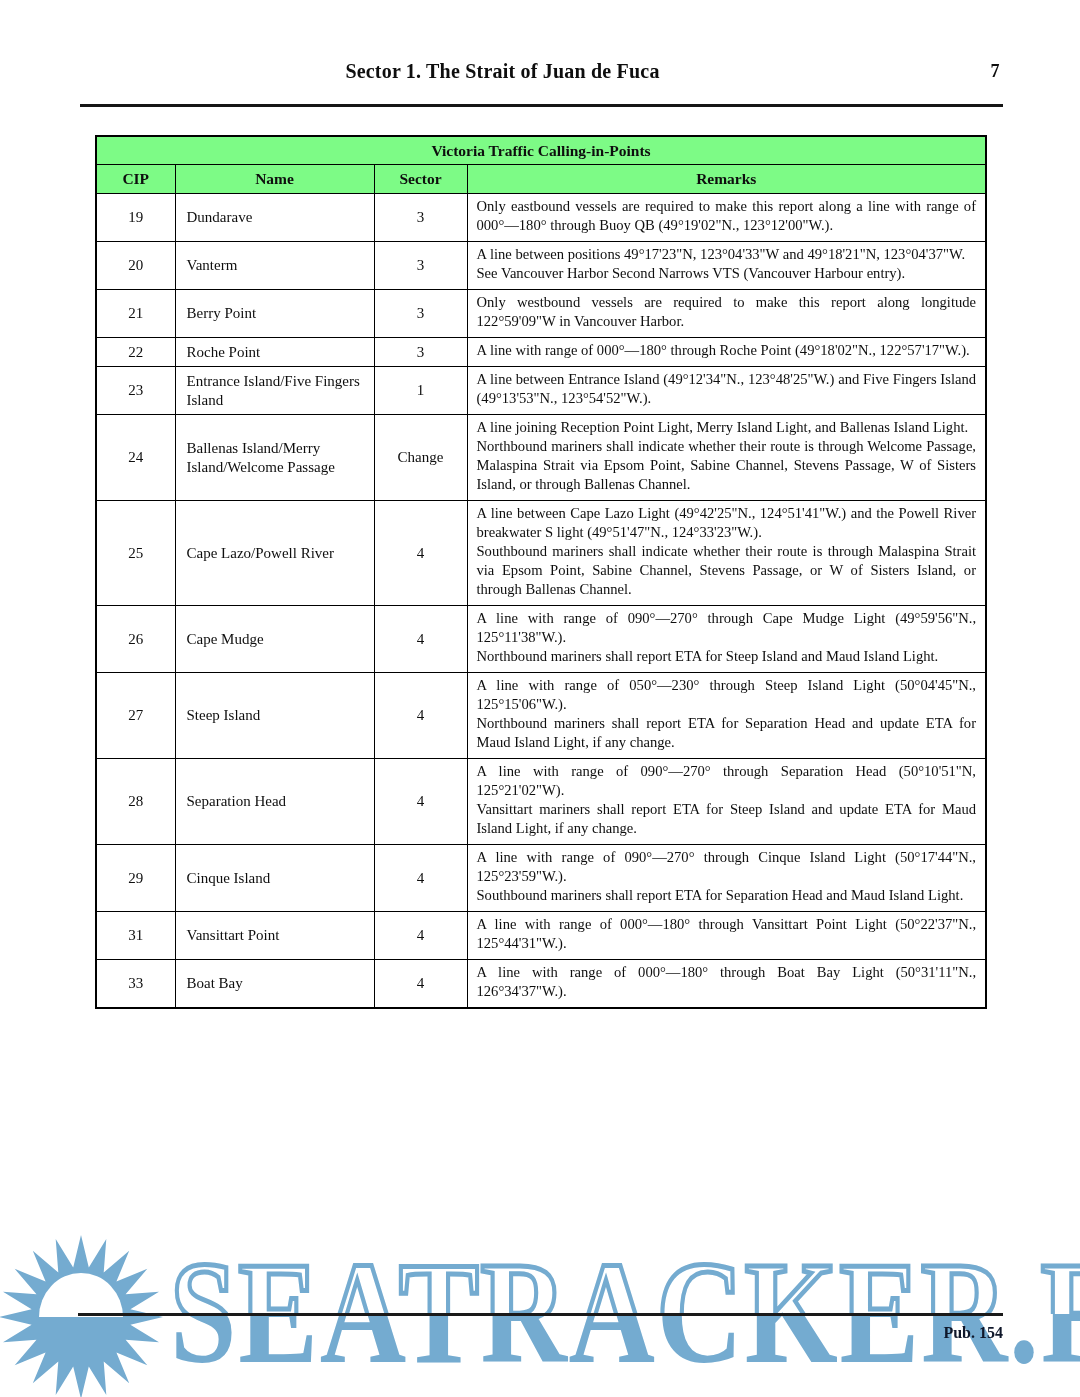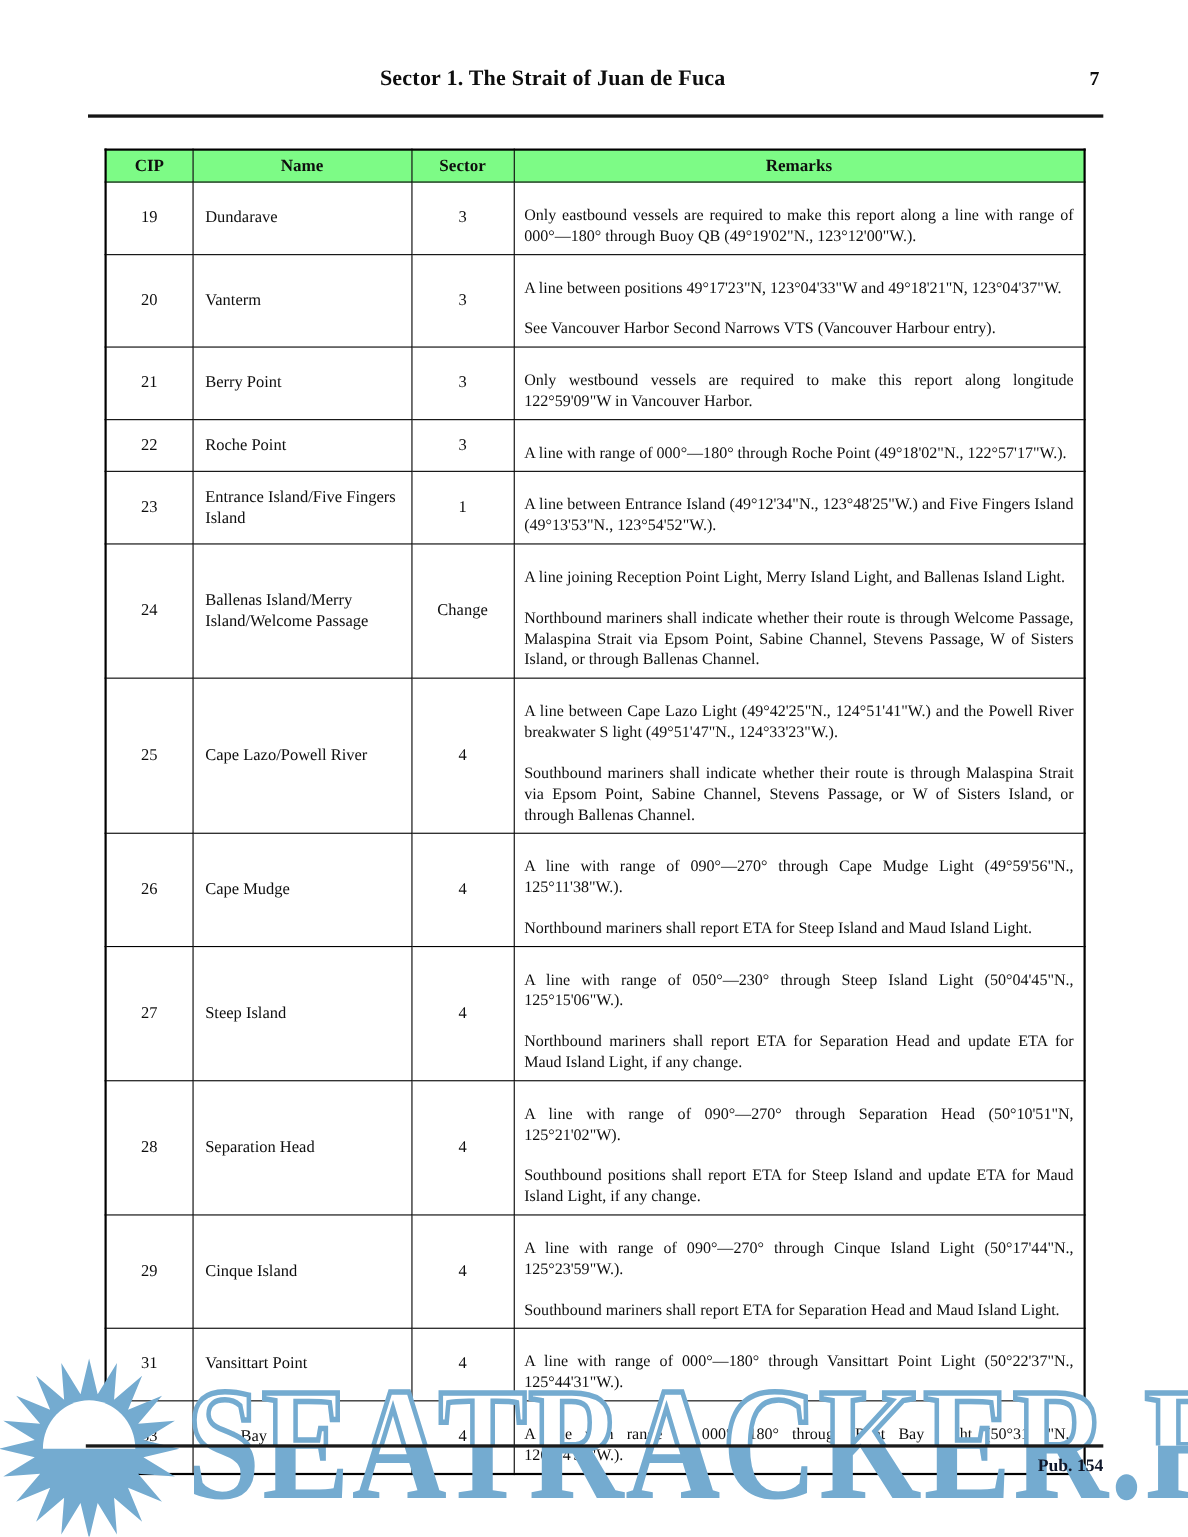--- a/index.html
+++ b/index.html
@@ -29,21 +29,21 @@
     padding:3px 2px;text-align:center;height:21px;
   }
   .head-row th{
     background:var(--green);font-size:15.5px;font-weight:bold;
     padding:3px 2px;height:22px;
   }
   td.c-cip{text-align:center;vertical-align:middle;font-size:15px;}
   td.c-name{vertical-align:middle;font-size:15px;padding:4px 6px 4px 11px;line-height:1.25;}
   td.c-sector{text-align:center;vertical-align:middle;font-size:15px;}
   td.c-remarks{vertical-align:top;font-size:14.6px;padding:3px 9px 6px 9px;}
-  td.c-remarks .para{text-align:justify;line-height:19px;margin-top:18px;}
+  td.c-remarks .para{text-align:justify;line-height:19px;}
   
   .watermark{position:absolute;left:0;top:0;z-index:1;}
   .wm-text{
     position:absolute;left:170px;top:1240px;white-space:nowrap;
     font-family:"Liberation Serif","DejaVu Serif",serif;font-weight:bold;
     font-size:146px;line-height:146px;letter-spacing:2px;
     transform:scaleX(.82);transform-origin:left top;
   }
   .wm-top{
     color:#ffffff;-webkit-text-stroke:5px var(--wmblue);
@@ -70,20 +70,23 @@
   <div class="header-rule"></div>
 
   <table class="cip">
     <colgroup>
       <col style="width:79px">
         <col style="width:199px">
         <col style="width:93px">
         <col style="width:519px">
     </colgroup>
     <thead>
+      <tr class="title-row">
+        <th colspan="4">Victoria Traffic Calling-in-Points</th>
+      </tr>
       <tr class="head-row">
         <th>CIP</th>
         <th>Name</th>
         <th>Sector</th>
         <th>Remarks</th>
       </tr>
     </thead>
     <tbody>
         <tr>
           <td class="c-cip">19</td>
@@ -161,21 +164,21 @@
             <div class="para">A line with range of 050°—230° through Steep Island Light (50°04'45"N., 125°15'06"W.).</div>
             <div class="para">Northbound mariners shall report ETA for Separation Head and update ETA for Maud Island Light, if any change.</div>
           </td>
         </tr>
         <tr>
           <td class="c-cip">28</td>
           <td class="c-name">Separation Head</td>
           <td class="c-sector">4</td>
           <td class="c-remarks">
             <div class="para">A line with range of 090°—270° through Separation Head (50°10'51"N, 125°21'02"W).</div>
-            <div class="para">Southbound positions shall report ETA for Steep Island and update ETA for Maud Island Light, if any change.</div>
+            <div class="para">Vansittart mariners shall report ETA for Steep Island and update ETA for Maud Island Light, if any change.</div>
           </td>
         </tr>
         <tr>
           <td class="c-cip">29</td>
           <td class="c-name">Cinque Island</td>
           <td class="c-sector">4</td>
           <td class="c-remarks">
             <div class="para">A line with range of 090°—270° through Cinque Island Light (50°17'44"N., 125°23'59"W.).</div>
             <div class="para">Southbound mariners shall report ETA for Separation Head and Maud Island Light.</div>
           </td>

